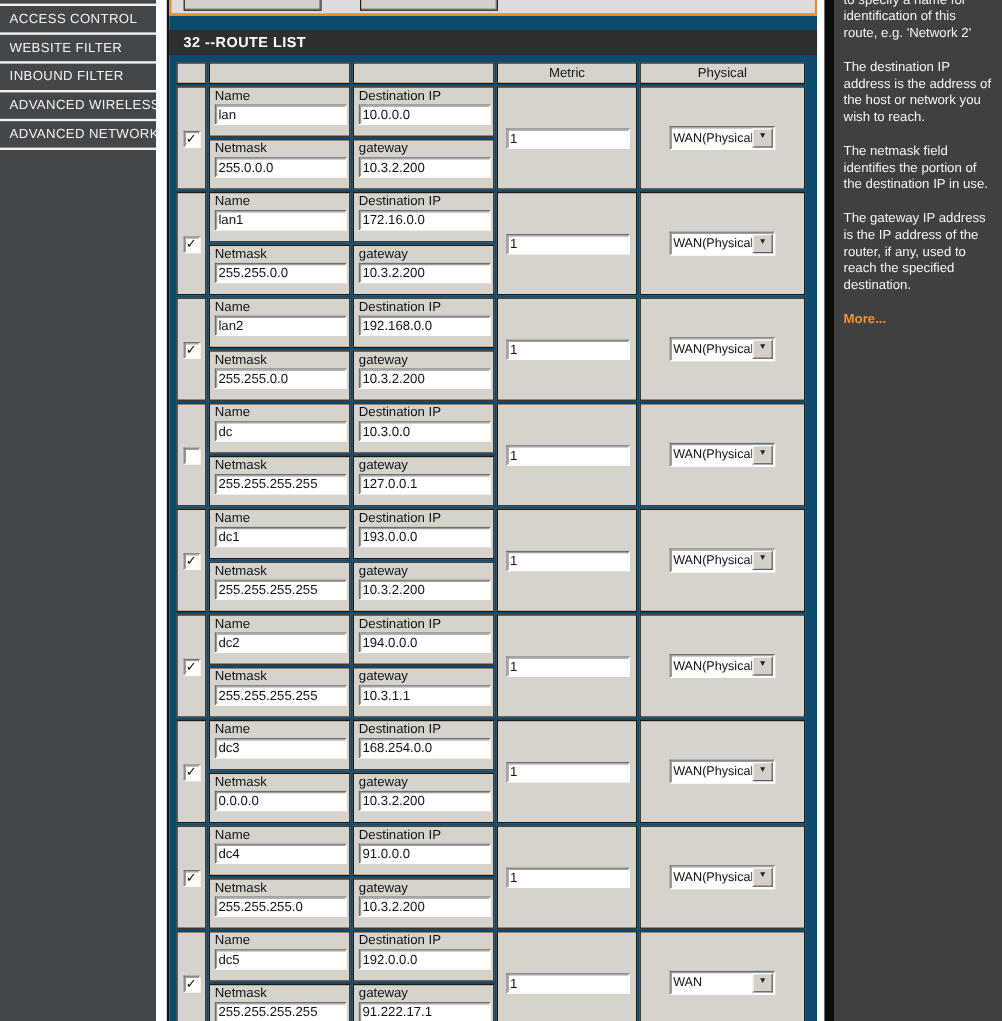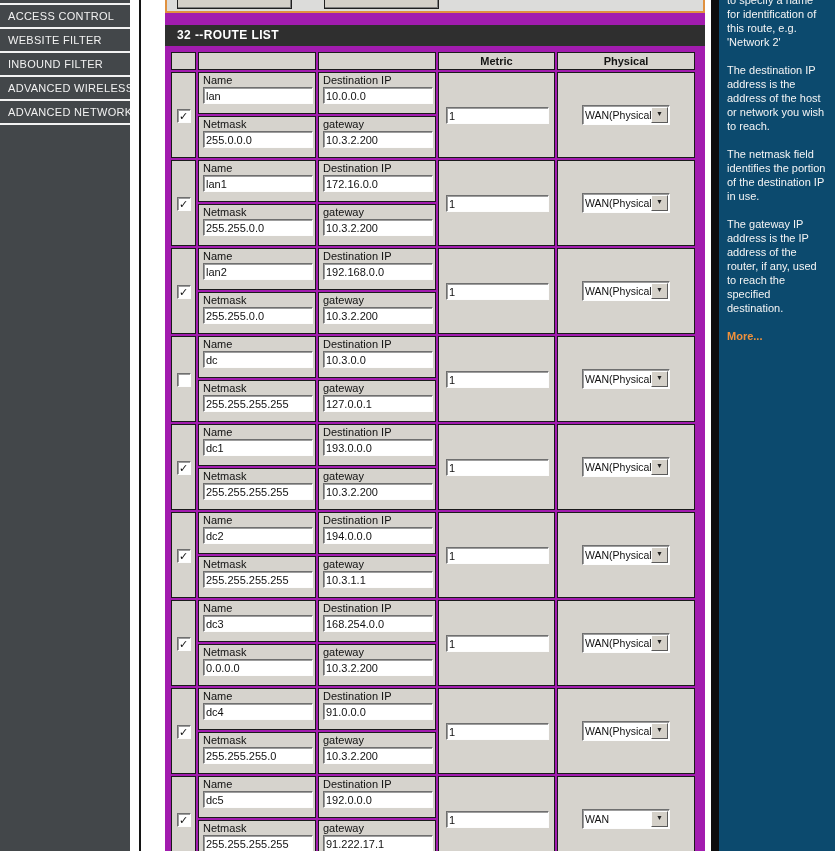--- a/index.html
+++ b/index.html
@@ -16,38 +16,38 @@
   .sb-item{
     height:22px;line-height:22px;padding-left:8px;
     color:#f2f2f2;font-size:11px;letter-spacing:.3px;
     border-bottom:2px solid #f2f2f2;cursor:default;white-space:nowrap;
   }
   .sb-item.active{background:#f2f2ef;color:#2d2d2d;}
 
   .gutter-l{width:9px;background:#fff;border-right:2px solid #141414;flex:none;}
 
   
-  .main{width:540px;background:#a21caf;flex:none;margin-left:24px;}
+  .main{width:540px;background:#0c4a6e;flex:none;}
   .top-box{
     height:11px;border:2px solid #e0913f;border-top:none;
     background:#dcdcda;display:flex;gap:32px;padding-left:10px;overflow:hidden;
   }
   .btn-stub{
     width:113px;height:18px;margin-top:-11px;flex:none;
     background:#d4d0c8;border:1px solid #1f1f1f;
     box-shadow:inset -1px -1px 0 #7f7f7f;
   }
   .sec-header{
     margin-top:12px;height:21px;background:#2f2f2f;color:#fff;
     font-weight:bold;font-size:12px;line-height:21px;padding-left:12px;
     letter-spacing:.4px;white-space:nowrap;
   }
   table.routes{border-collapse:separate;border-spacing:2px;margin:4px 0 0 4px;table-layout:fixed;}
   .routes td,.routes th{background:#d6d3cd;border:1px solid #1a1a1a;overflow:hidden;}
-  .routes th{font-weight:bold;font-size:11px;height:16px;color:#141414;padding:0;}
+  .routes th{font-weight:normal;font-size:11px;height:16px;color:#141414;padding:0;}
   .field-cell{height:37px;vertical-align:top;padding:1px 0 2px 4px;font-size:11px;color:#111;}
   .field-label{display:block;font-size:11px;color:#111;}
   .tin{
     display:block;margin-top:1px;height:13px;width:104px;
     font-size:11px;font-family:inherit;color:#111;background:#fff;
     border:1px solid;border-color:#6f6f6f #fdfdfd #fdfdfd #6f6f6f;
     box-shadow:inset 1px 1px 0 rgba(60,60,60,.5);padding:1px 2px;border-radius:0;
   }
   .cb-cell{text-align:center;vertical-align:middle;}
   .cbx{
@@ -68,21 +68,21 @@
   .sel-btn{
     width:15px;height:14px;margin-right:1px;flex:none;background:#d4d0c8;
     border:1px solid;border-color:#fdfdfd #5a5a5a #5a5a5a #fdfdfd;
     font-size:7px;line-height:12px;text-align:center;color:#222;
   }
 
   
   .divider-w{width:6px;background:#fff;flex:none;}
   .divider-b{width:8px;background:#0d0d0d;flex:none;}
   .help{
-    flex:1;background:#0c4a6e;color:#f4f4f4;font-size:11px;line-height:14px;
+    flex:1;background:#404040;color:#f4f4f4;font-size:11px;line-height:14px;
     padding:0 8px;overflow:hidden;
   }
   .help p{margin:0 0 14px 0;}
   .help p.clip{margin-top:-7px;}
   .more{color:#f0913c;font-weight:bold;cursor:pointer;}
 </style>
 </head>
 <body>
 
 <div class="app">

